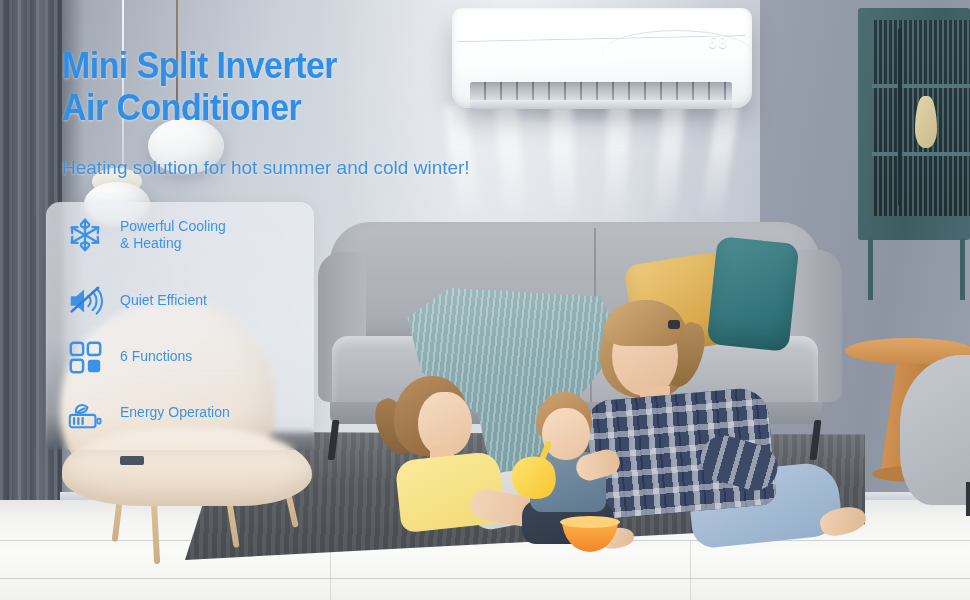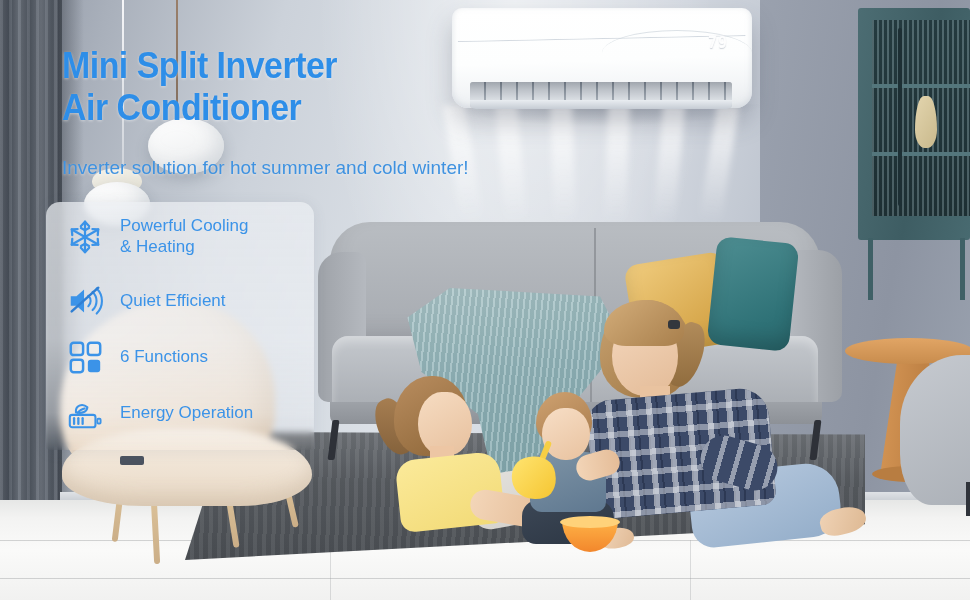--- a/index.html
+++ b/index.html
@@ -367,21 +367,21 @@
     border-radius:14px 14px 4px 4px;
     background:linear-gradient(180deg,rgba(236,239,243,.72) 0%,rgba(238,241,245,.66) 55%,rgba(242,244,247,.42) 85%,rgba(245,247,249,0) 100%);
     backdrop-filter:blur(3px);
     box-shadow:0 2px 14px rgba(90,100,115,.10);
   }
   .feat{
     position:absolute;left:20px;display:flex;align-items:center;gap:16px;
   }
   .feat-ico{width:38px;height:38px;flex:0 0 38px;display:block;}
   .feat-label{
-    font-size:17px;line-height:1.22;color:#3b93e8;font-weight:400;
+    font-size:14px;line-height:1.22;color:#3b93e8;font-weight:400;
     white-space:pre-line;
   }
   .f0{top:14px;}
   .f1{top:80px;}
   .f2{top:136px;}
   .f3{top:192px;}
 </style>
 </head>
 <body>
 
@@ -493,31 +493,31 @@
       <div class="stream" style="left:70px;transform:rotate(-5deg);"></div>
       <div class="stream" style="left:122px;transform:rotate(-2deg);"></div>
       <div class="stream" style="left:176px;transform:rotate(2deg);"></div>
       <div class="stream" style="left:228px;transform:rotate(5deg);"></div>
       <div class="stream" style="left:278px;transform:rotate(9deg);"></div>
     </div>
     <div class="ac">
       <div class="ac-body"></div>
       <div class="ac-wave"></div>
       <div class="ac-wave2"></div>
-      <div class="ac-display">79</div>
+      <div class="ac-display">68</div>
       <div class="ac-vent"></div>
       <div class="ac-louver"></div>
     </div>
   </div>
 
   <div class="headline">
     <div>Mini Split Inverter</div>
     <div>Air Conditioner</div>
   </div>
-  <div class="subhead">Inverter solution for hot summer and cold winter!</div>
+  <div class="subhead">Heating solution for hot summer and cold winter!</div>
 
   <div class="panel">
 
     <div class="feat f0">
       <svg class="feat-ico" viewBox="0 0 40 40">
         <g stroke="#3b93e8" stroke-width="2.4" stroke-linecap="round" fill="none">
           <line x1="20" y1="4" x2="20" y2="36"></line>
           <line x1="6.1" y1="12" x2="33.9" y2="28"></line>
           <line x1="6.1" y1="28" x2="33.9" y2="12"></line>
           <path d="M20 4 L15.6 8.6 M20 4 L24.4 8.6 M20 36 L15.6 31.4 M20 36 L24.4 31.4"></path>

